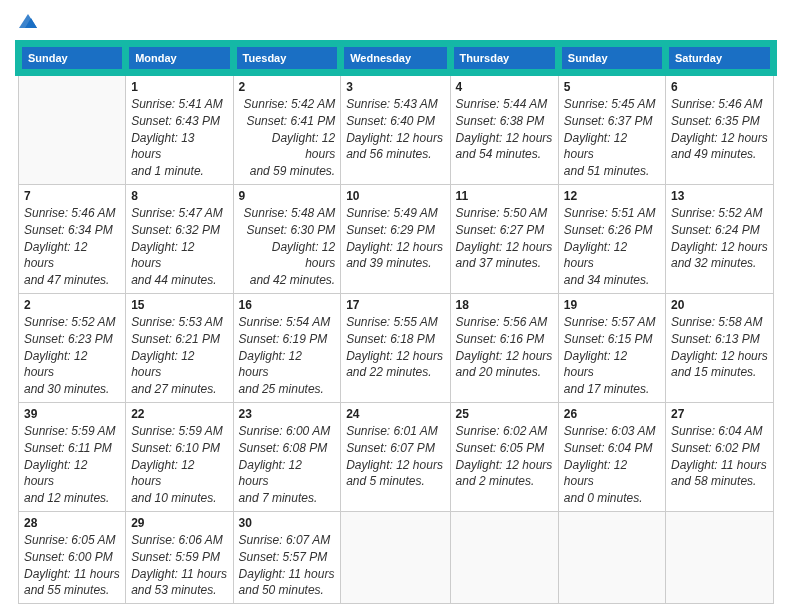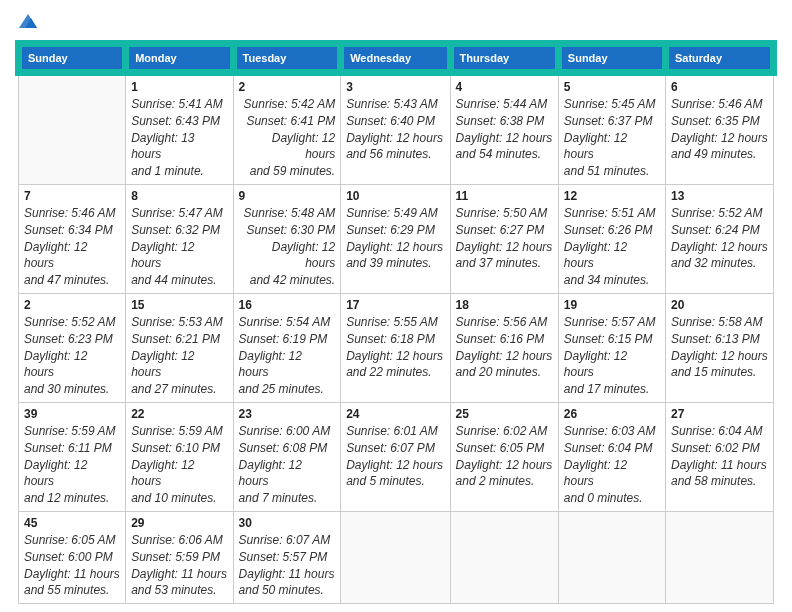--- a/index.html
+++ b/index.html
@@ -320,21 +320,21 @@
           <td>
             <div class="day-number">27</div>
             <div class="day-info" style="white-space: pre-line;">Sunrise: 6:04 AM
 Sunset: 6:02 PM
 Daylight: 11 hours
 and 58 minutes.</div>
           </td>
         </tr>
         <tr class="last-row">
           <td>
-            <div class="day-number">45</div>
+            <div class="day-number">28</div>
             <div class="day-info" style="white-space: pre-line;">Sunrise: 6:05 AM
 Sunset: 6:00 PM
 Daylight: 11 hours
 and 55 minutes.</div>
           </td>
           <td>
             <div class="day-number">29</div>
             <div class="day-info" style="white-space: pre-line;">Sunrise: 6:06 AM
 Sunset: 5:59 PM
 Daylight: 11 hours

